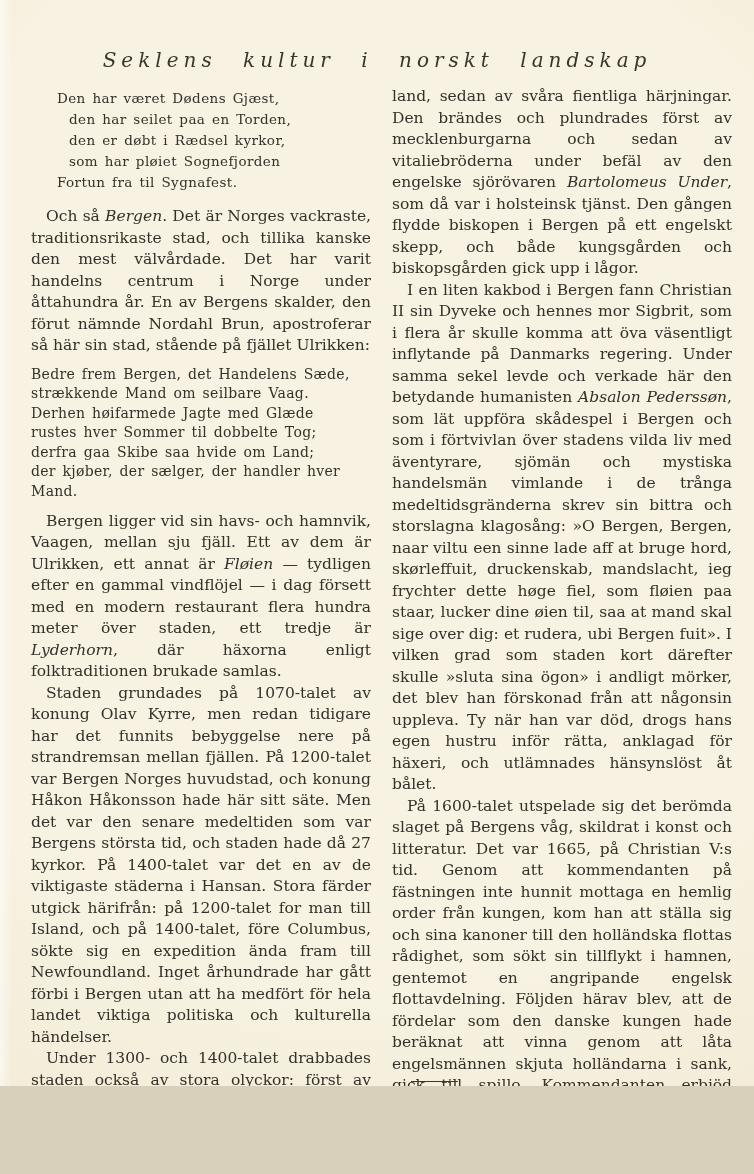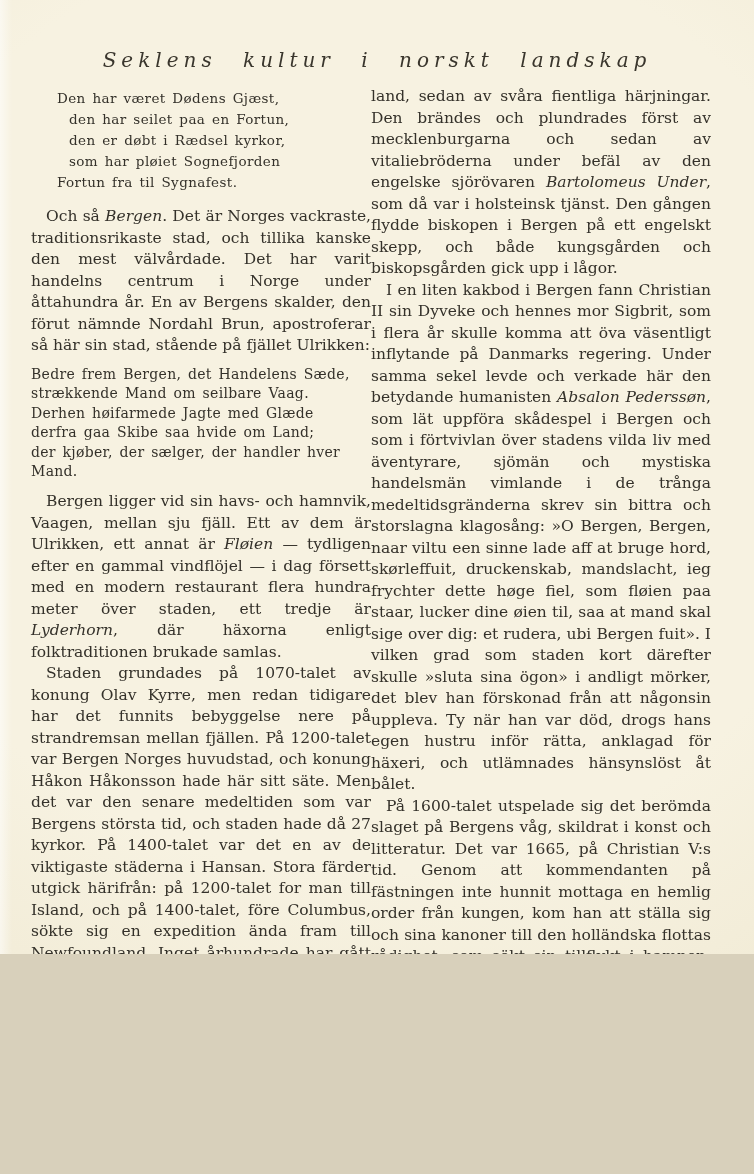--- a/index.html
+++ b/index.html
@@ -1,19 +1,19 @@
 <!DOCTYPE html>
 <html><head>
 <meta charset="utf-8">
 <style>
   html, body { margin: 0; padding: 0; background: #d8d0bb; }
   .page {
     position: relative;
     width: 754px;
-    height: 954px;
+    height: 1086px;
     margin: 0 auto;
     background:
       radial-gradient(ellipse 130% 95% at 48% 42%, #f7f2e1 52%, #efe8d1 88%, #eae2c9 100%);
     font-family: "DejaVu Serif", "Liberation Serif", serif;
     color: #34312a;
     overflow: hidden;
   }
   .page::before {
     content: "";
     position: absolute;
@@ -33,20 +33,21 @@
     letter-spacing: 5px;
     word-spacing: 15px;
     color: #3a362d;
   }
   .columns {
     position: absolute;
     top: 86px;
     left: 31px;
     width: 701px;
     display: flex;
+    gap: 21px;
   }
   .col { width: 340px; flex: 0 0 340px; }
 
   p.paragraph {
     margin: 0;
     font-size: 15.5px;
     line-height: 21.5px;
     text-align: justify;
     hyphens: none;
   }
@@ -93,30 +94,31 @@
 </head>
 <body>
 
 <div class="page">
   <h1 class="heading">Seklens kultur i norskt landskap</h1>
 
   <div class="columns">
     <div class="col" id="col-left">
         <div class="epigraph">
           <div class="vline">Den har været Dødens Gjæst,</div>
-          <div class="vline vindent">den har seilet paa en Fortun,</div>
+          <div class="vline vindent">den har seilet paa en Torden,</div>
           <div class="vline vindent">den er døbt i Rædsel kyrkor,</div>
           <div class="vline vindent">som har pløiet Sognefjorden</div>
           <div class="vline">Fortun fra til Sygnafest.</div>
         </div>
         <p class="paragraph indent"><span>Och så </span><em>Bergen</em><span>. Det är Norges vackraste, traditionsrikaste stad, och tillika kanske den mest välvårdade. Det har varit handelns centrum i Norge under åttahundra år. En av Bergens skalder, den förut nämnde Nordahl Brun, apostroferar så här sin stad, stående på fjället Ulrikken:</span></p>
         <div class="verse">
           <div class="vline">Bedre frem Bergen, det Handelens Sæde,</div>
           <div class="vline">strækkende Mand om seilbare Vaag.</div>
           <div class="vline">Derhen høifarmede Jagte med Glæde</div>
+          <div class="vline">rustes hver Sommer til dobbelte Tog;</div>
           <div class="vline">derfra gaa Skibe saa hvide om Land;</div>
           <div class="vline">der kjøber, der sælger, der handler hver Mand.</div>
         </div>
         <p class="paragraph indent"><span>Bergen ligger vid sin havs- och hamnvik, Vaagen, mellan sju fjäll. Ett av dem är Ulrikken, ett annat är </span><em>Fløien</em><span> — tydligen efter en gammal vindflöjel — i dag försett med en modern restaurant flera hundra meter över staden, ett tredje är </span><em>Lyderhorn</em><span>, där häxorna enligt folktraditionen brukade samlas.</span></p>
         <p class="paragraph indent"><span>Staden grundades på 1070-talet av konung Olav Kyrre, men redan tidigare har det funnits bebyggelse nere på strandremsan mellan fjällen. På 1200-talet var Bergen Norges huvudstad, och konung Håkon Håkonsson hade här sitt säte. Men det var den senare medeltiden som var Bergens största tid, och staden hade då 27 kyrkor. På 1400-talet var det en av de viktigaste städerna i Hansan. Stora färder utgick härifrån: på 1200-talet for man till Island, och på 1400-talet, före Columbus, sökte sig en expedition ända fram till Newfoundland. Inget århundrade har gått förbi i Bergen utan att ha medfört för hela landet viktiga politiska och kulturella händelser.</span></p>
         <p class="paragraph indent"><span>Under 1300- och 1400-talet drabbades staden också av stora olyckor: först av pesten, som 1349 härifrån bredde sig ut över hela Norden, hitförd av en båt från Eng-</span></p>
       </div>
     <div class="col" id="col-right">
         <p class="paragraph"><span>land, sedan av svåra fientliga härjningar. Den brändes och plundrades först av mecklenburgarna och sedan av vitaliebröderna under befäl av den engelske sjörövaren </span><em>Bartolomeus Under</em><span>, som då var i holsteinsk tjänst. Den gången flydde biskopen i Bergen på ett engelskt skepp, och både kungsgården och biskopsgården gick upp i lågor.</span></p>
         <p class="paragraph indent"><span>I en liten kakbod i Bergen fann Christian II sin Dyveke och hennes mor Sigbrit, som i flera år skulle komma att öva väsentligt inflytande på Danmarks regering. Under samma sekel levde och verkade här den betydande humanisten </span><em>Absalon Pederssøn</em><span>, som lät uppföra skådespel i Bergen och som i förtvivlan över stadens vilda liv med äventyrare, sjömän och mystiska handelsmän vimlande i de trånga medeltidsgränderna skrev sin bittra och storslagna klagosång: »O Bergen, Bergen, naar viltu een sinne lade aff at bruge hord, skørleffuit, druckenskab, mandslacht, ieg frychter dette høge fiel, som fløien paa staar, lucker dine øien til, saa at mand skal sige over dig: et rudera, ubi Bergen fuit». I vilken grad som staden kort därefter skulle »sluta sina ögon» i andligt mörker, det blev han förskonad från att någonsin uppleva. Ty när han var död, drogs hans egen hustru inför rätta, anklagad för häxeri, och utlämnades hänsynslöst åt bålet.</span></p>

